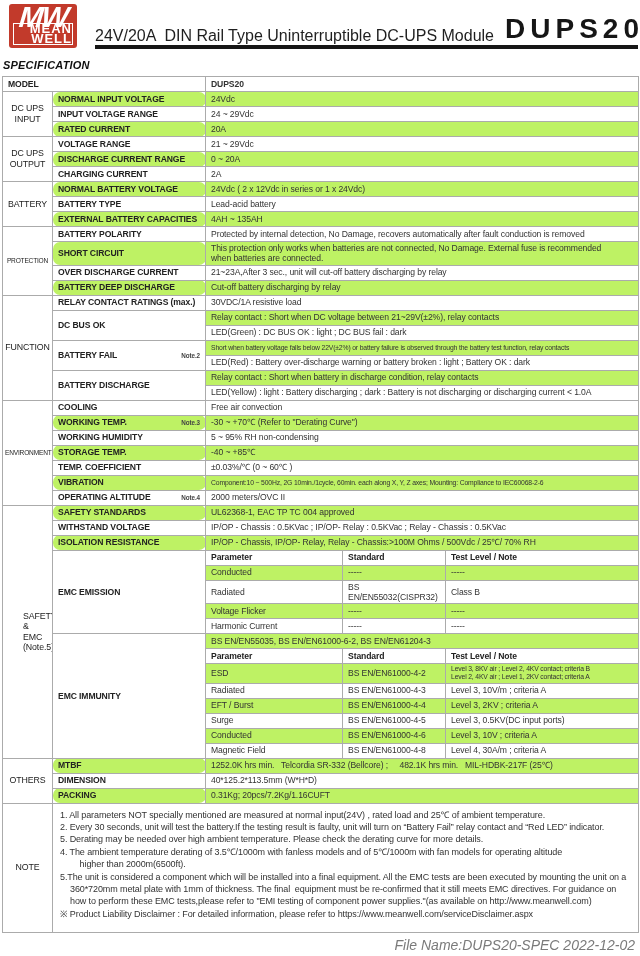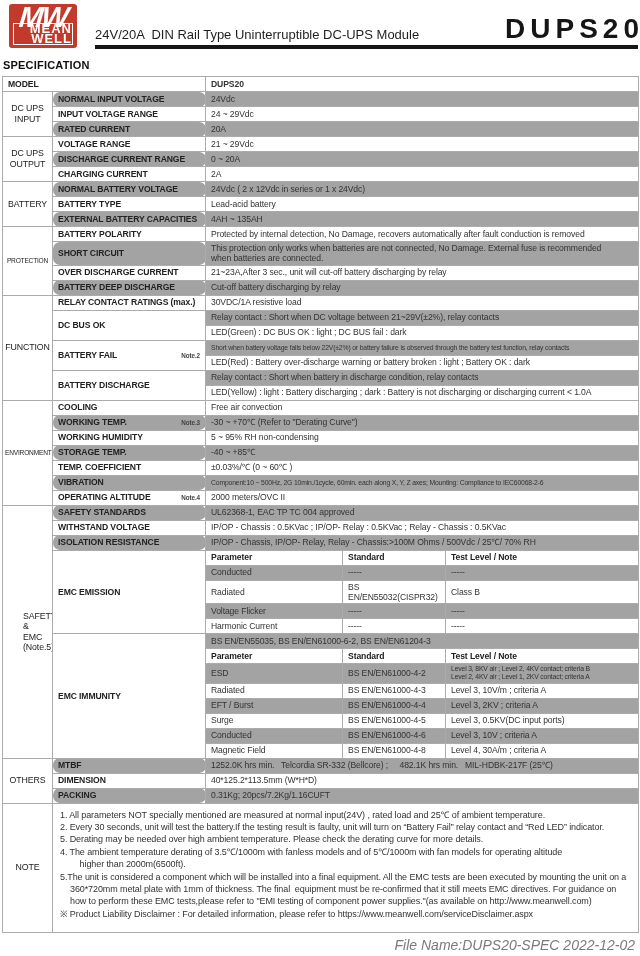--- a/index.html
+++ b/index.html
@@ -6,40 +6,40 @@
   body{
     width:640px;height:956px;background:#ffffff;position:relative;overflow:hidden;
     font-family:"Liberation Sans",sans-serif;color:#333;
   }
   
   .logo{position:absolute;left:9px;top:4px;width:68px;height:44px;background:#c23a2b;border-radius:3px;}
   .logo-mw{position:absolute;top:-3px;left:0;right:0;text-align:center;color:#fff;
     font-weight:bold;font-style:italic;font-size:29px;letter-spacing:-2px;transform:skewX(-6deg);}
   .logo-band{position:absolute;bottom:3px;left:4px;right:4px;border:1px solid #fff;border-radius:0;
     color:#fff;font-size:13px;font-weight:bold;text-align:right;letter-spacing:1px;line-height:10px;}
-  .subtitle{position:absolute;left:95px;top:27px;font-size:13px;color:#1f1f1f;white-space:pre;}
+  .subtitle{position:absolute;left:95px;top:27px;font-size:16px;color:#1f1f1f;white-space:pre;}
   .model-name{position:absolute;right:0px;top:13px;font-size:28px;font-weight:bold;color:#161616;
     letter-spacing:5px;margin-right:-4px;}
   .black-rule{position:absolute;left:95px;right:2px;top:45px;height:4px;background:#161616;}
-  .spec-heading{position:absolute;left:3px;top:59px;font-size:11px;font-weight:bold;color:#101010;letter-spacing:0.2px;}
+  .spec-heading{position:absolute;left:3px;top:59px;font-size:11px;font-weight:bold;color:#101010;letter-spacing:0.2px;font-style:italic;}
   
   .table-wrap{position:absolute;left:2px;top:76px;width:636px;}
   table{border-collapse:collapse;table-layout:fixed;width:636px;border:1px solid #8a8a8a;}
   tr{height:15px;}
   td{border:1px solid #ababab;font-size:8.6px;letter-spacing:-0.1px;color:#333;
      padding:1px 5px;vertical-align:middle;line-height:1.2;overflow:hidden;}
   .sec{text-align:center;font-weight:normal;color:#222;padding:1px 2px;white-space:pre-line;
        background:#fff;font-size:8.8px;}
   .sec.small{font-size:6.6px;letter-spacing:-0.2px;}
   .sec.left{text-align:left;padding-left:20px;}
   .attr{font-weight:bold;color:#222;border-radius:7px;}
   .attr .note-tag{float:right;font-size:6.3px;font-weight:bold;color:#444;margin-top:2px;}
   .val{white-space:pre-wrap;}
   .model-val{font-weight:bold;}
-  .shaded{background:#a3a3a3;}
+  .shaded{background:#bef264;}
   .small-text{font-size:6.8px;letter-spacing:-0.15px;}
   .subhead{font-weight:bold;color:#222;}
   .note-cell{vertical-align:top;padding:5px 7px;height:118px;}
   .note-item{font-size:9px;color:#333;line-height:1.38;padding-left:10px;text-indent:-10px;white-space:pre-wrap;}
   .footer{position:absolute;right:5px;top:937px;font-size:14px;font-style:italic;color:#7a7a7a;}
 </style>
 </head>
 <body>
 
 <div class="logo">

